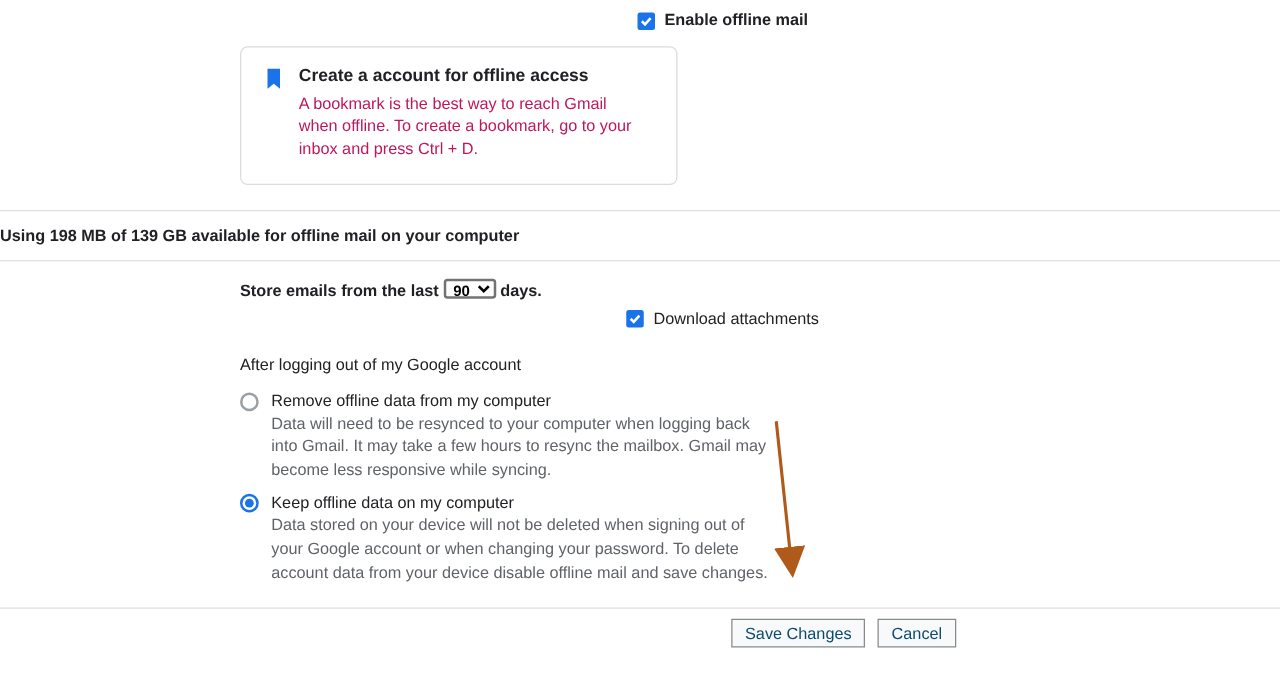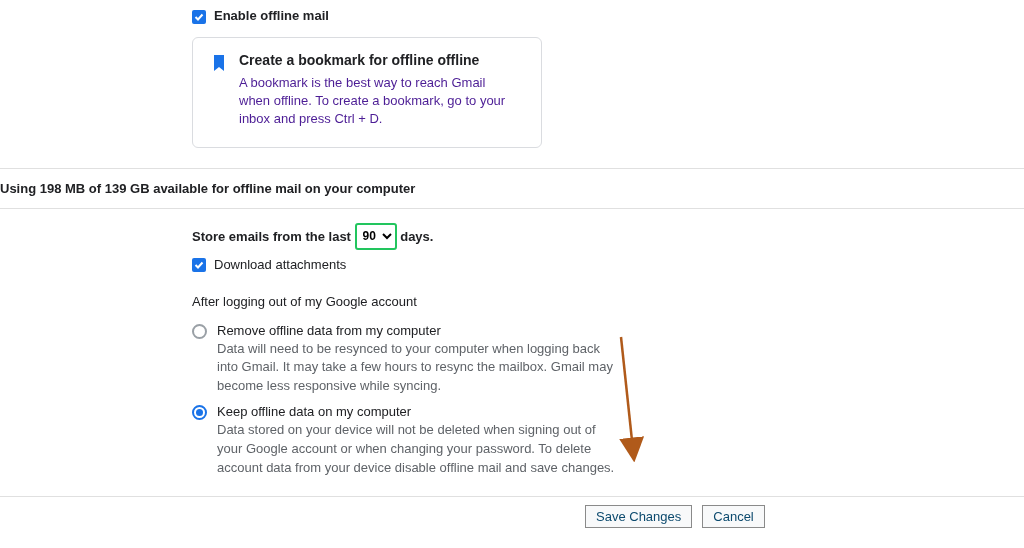--- a/index.html
+++ b/index.html
@@ -8,21 +8,21 @@
     padding: 0;
     width: 1024px;
     height: 548px;
     font-family: Arial, Helvetica, sans-serif;
     font-size: 13px;
     color: #202124;
     background: #fff;
   }
   .section { border-bottom: 1px solid #e0e0e0; }
   .content { padding-left: 192px; padding-right: 60px; }
-  .row { display: flex; align-items: flex-start; }
+  .row { display: flex; align-items: flex-start; justify-content: center; }
   .checkbox {
     width: 14px; height: 14px;
     border-radius: 2px;
     display: inline-flex;
     align-items: center; justify-content: center;
     flex-shrink: 0;
     cursor: pointer;
     position: relative;
     top: 1px;
   }
@@ -32,31 +32,31 @@
   .card {
     border: 1px solid #dadce0;
     border-radius: 6px;
     padding: 14px 18px 18px 18px;
     max-width: 350px;
     margin-top: 14px;
     display: flex;
     gap: 12px;
   }
   .card-title { font-weight: 600; font-size: 14px; margin-bottom: 6px; }
-  .card-body { color: #4c1d95; font-size: 13px; line-height: 1.4; max-width: 270px;}
+  .card-body { color: #be185d; font-size: 13px; line-height: 1.4; max-width: 270px;}
   .storage-line { font-weight: 700; padding: 12px 0 12px 0; }
   .store-line { font-weight: 700; padding-top: 14px; }
   select.days {
     font-weight: 700;
-    border: 2px solid #22c55e;
+    border: 2px solid #737373;
     border-radius: 3px;
     background: #fff;
     font-size: 12px;
     padding: 0 2px;
-    height: 27px;
+    height: 16px;
   }
   .subhead { font-weight: 400; margin-top: 22px; }
   .radio-row { display: flex; align-items: flex-start; margin-top: 8px; gap: 10px; }
   .radio {
     width: 15px; height: 15px; border-radius: 50%;
     border: 2px solid #9aa0a6;
     flex-shrink: 0;
     display:inline-flex; align-items:center; justify-content:center;
     cursor:pointer;
     margin-top: 1px;
@@ -105,21 +105,21 @@
       <span class="label-bold">Enable offline mail</span>
     </div>
 
     <div class="card">
       <span class="bookmark-icon">
         <svg width="16" height="18" viewBox="0 0 16 18">
             <path d="M3 1 h10 v16 l-5 -4 l-5 4 z" fill="#1a73e8"></path>
           </svg>
       </span>
       <div>
-        <div class="card-title">Create a bookmark for offline offline</div>
+        <div class="card-title">Create a account for offline access</div>
         <div class="card-body">A bookmark is the best way to reach Gmail when offline. To create a bookmark, go to your inbox and press Ctrl + D.</div>
       </div>
     </div>
   </div>
 </div>
 
 <div class="section">
   <div class="content storage-line">Using 198 MB of 139 GB available for offline mail on your computer</div>
 </div>
 

